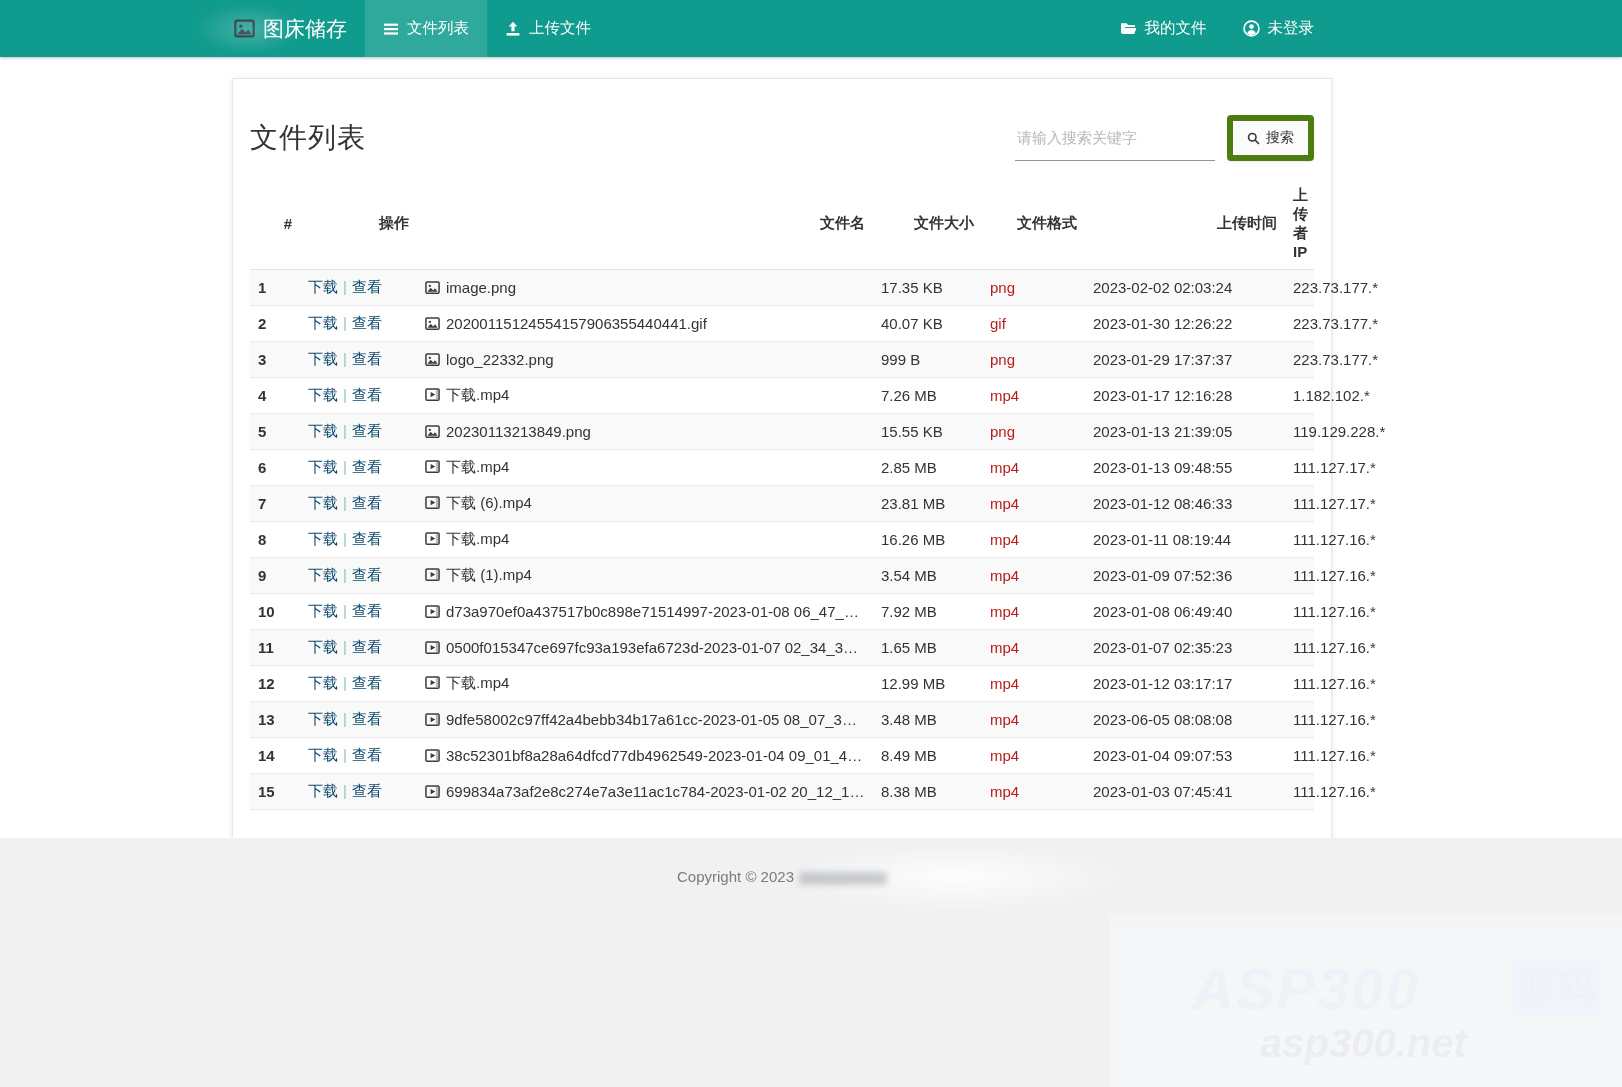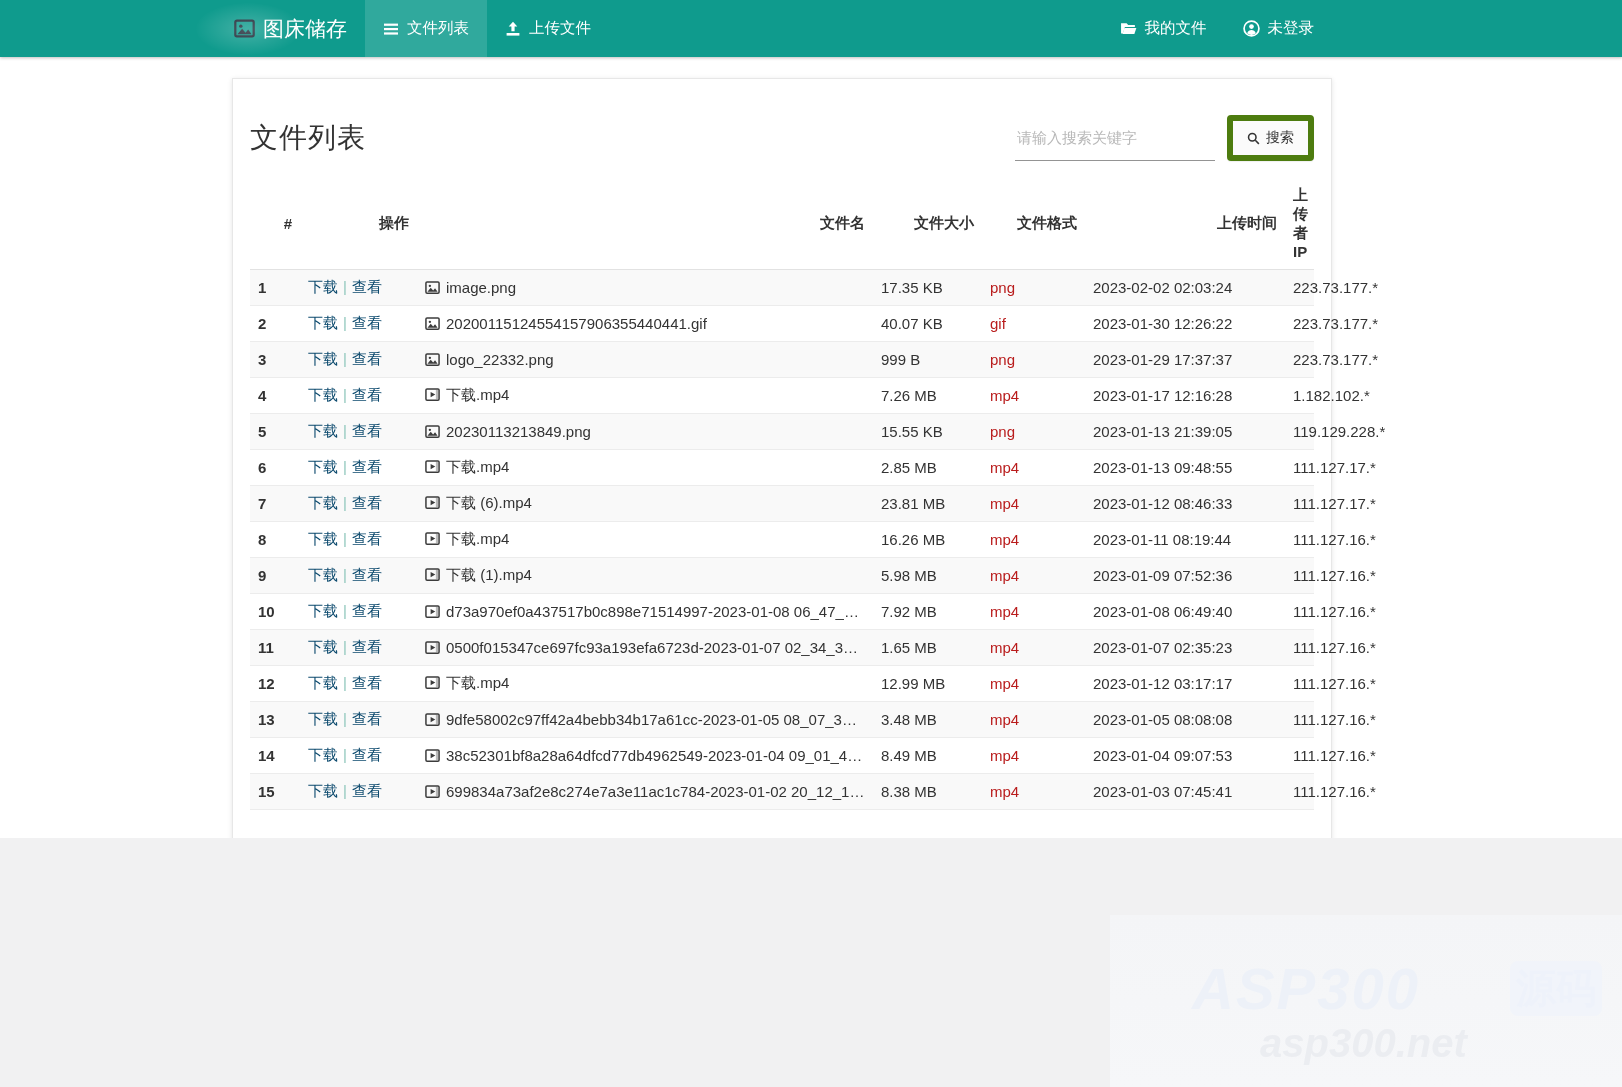--- a/index.html
+++ b/index.html
@@ -270,21 +270,21 @@
               <td>111.127.16.*</td>
             </tr>
             <tr>
               <td class="cell-idx">9</td>
               <td><a class="act">下载</a><span class="act-sep">|</span><a class="act">查看</a></td>
               <td class="cell-name"><span class="ficon"><svg width="15" height="15" viewBox="0 0 16 16">
                     <rect x="1" y="2" width="14" height="12" rx="1.2" fill="none" stroke="#3c3c3c" stroke-width="1.6"></rect>
                     <path d="M6 5.2v5.6l5-2.8z" fill="#3c3c3c"></path>
                     <rect x="11.6" y="3" width="2.4" height="10" fill="#3c3c3c" opacity=".35"></rect>
                   </svg></span><span>下载 (1).mp4</span></td>
-              <td>5.98 MB</td>
+              <td>3.54 MB</td>
               <td><a class="fmt">mp4</a></td>
               <td>2023-01-09 07:52:36</td>
               <td>111.127.16.*</td>
             </tr>
             <tr>
               <td class="cell-idx">10</td>
               <td><a class="act">下载</a><span class="act-sep">|</span><a class="act">查看</a></td>
               <td class="cell-name"><span class="ficon"><svg width="15" height="15" viewBox="0 0 16 16">
                     <rect x="1" y="2" width="14" height="12" rx="1.2" fill="none" stroke="#3c3c3c" stroke-width="1.6"></rect>
                     <path d="M6 5.2v5.6l5-2.8z" fill="#3c3c3c"></path>
@@ -324,21 +324,21 @@
             <tr>
               <td class="cell-idx">13</td>
               <td><a class="act">下载</a><span class="act-sep">|</span><a class="act">查看</a></td>
               <td class="cell-name"><span class="ficon"><svg width="15" height="15" viewBox="0 0 16 16">
                     <rect x="1" y="2" width="14" height="12" rx="1.2" fill="none" stroke="#3c3c3c" stroke-width="1.6"></rect>
                     <path d="M6 5.2v5.6l5-2.8z" fill="#3c3c3c"></path>
                     <rect x="11.6" y="3" width="2.4" height="10" fill="#3c3c3c" opacity=".35"></rect>
                   </svg></span><span>9dfe58002c97ff42a4bebb34b17a61cc-2023-01-05 08_07_36....</span></td>
               <td>3.48 MB</td>
               <td><a class="fmt">mp4</a></td>
-              <td>2023-01-05 08:08:08</td>
+              <td>2023-06-05 08:08:08</td>
               <td>111.127.16.*</td>
             </tr>
             <tr>
               <td class="cell-idx">14</td>
               <td><a class="act">下载</a><span class="act-sep">|</span><a class="act">查看</a></td>
               <td class="cell-name"><span class="ficon"><svg width="15" height="15" viewBox="0 0 16 16">
                     <rect x="1" y="2" width="14" height="12" rx="1.2" fill="none" stroke="#3c3c3c" stroke-width="1.6"></rect>
                     <path d="M6 5.2v5.6l5-2.8z" fill="#3c3c3c"></path>
                     <rect x="11.6" y="3" width="2.4" height="10" fill="#3c3c3c" opacity=".35"></rect>
                   </svg></span><span>38c52301bf8a28a64dfcd77db4962549-2023-01-04 09_01_49....</span></td>
@@ -373,20 +373,24 @@
             <a>3</a>
             <a>4</a>
             <a class="muted">»</a>
             <a class="muted">尾页</a>
           </div>
       </div>
     </section>
   </main>
 
   <footer>
+    <div class="copyright">
+      <div class="smudge-halo"></div>
+      <span>Copyright © 2023</span><span class="smudge-copy"></span>
+    </div>
     <div class="wm-panel">
       <div class="wm1">ASP300</div>
       <div class="wm-badge">源码</div>
       <div class="wm2">asp300.net</div>
     </div>
   </footer>
 
 </div>
 
 </body></html>

